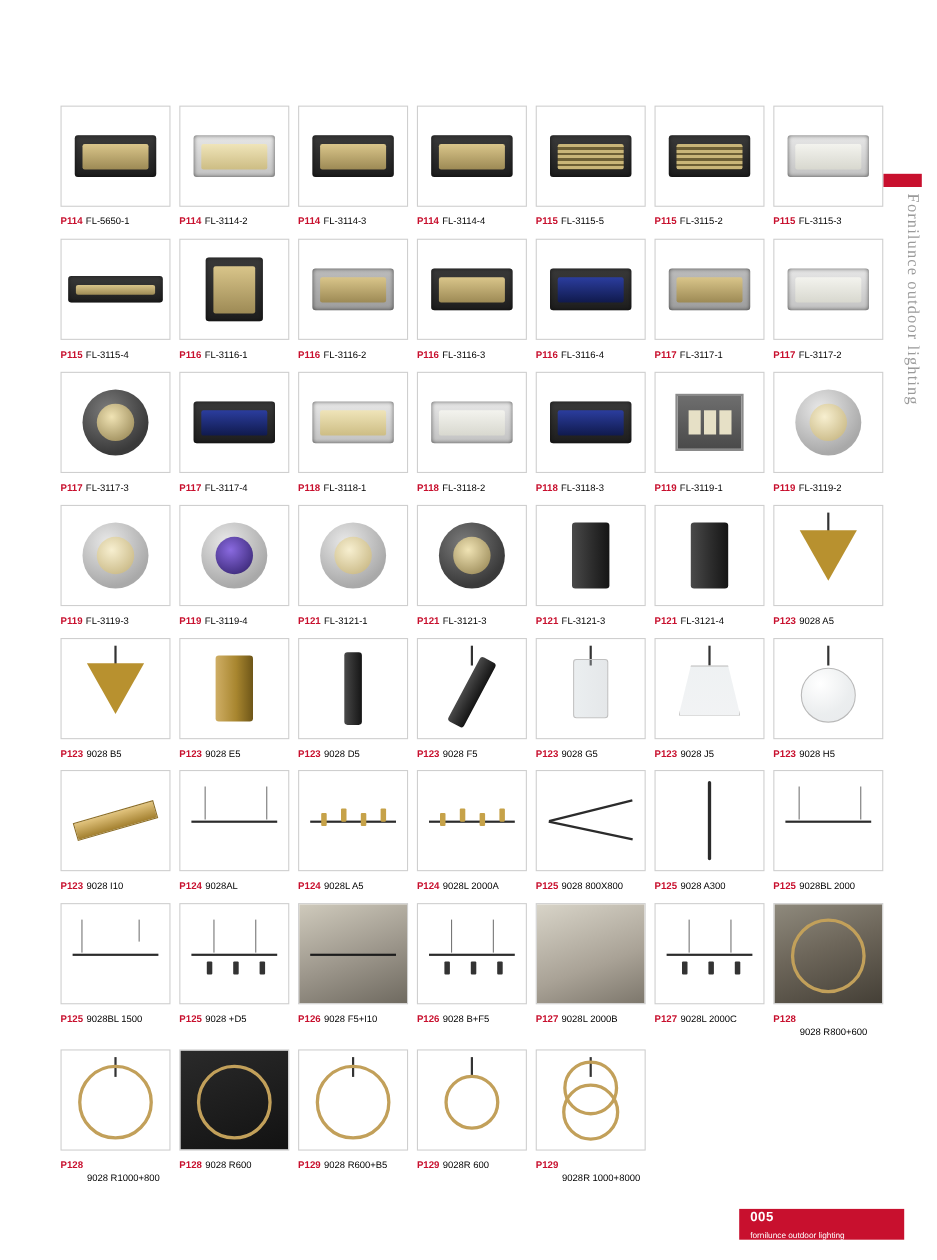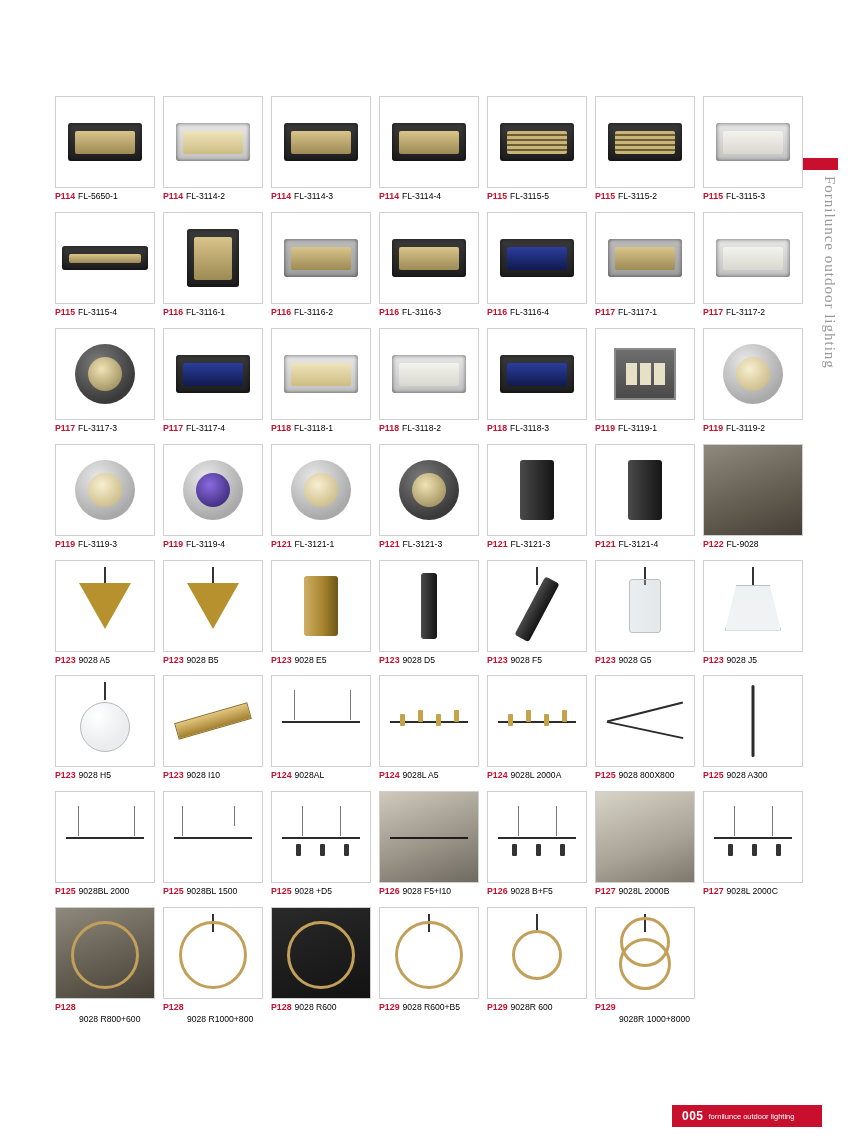--- a/index.html
+++ b/index.html
@@ -37,36 +37,36 @@
     width:108px;
     box-sizing:border-box;
     padding:0 3px 10px 3px;
   }
   .thumb{
     width:100px;height:92px;border:1px solid #cfcfcf;background:#fff;
     display:flex;align-items:center;justify-content:center;overflow:hidden;
     box-sizing:border-box;
   }
   .caption{
-    margin-top:3px;width:102px;
+    margin-top:8px;width:102px;
     display:flex;align-items:baseline;gap:3px;
     font-size:8.6px;line-height:1.15;
   }
   .pcode{color:#c8102e;font-weight:bold;font-size:8.8px;white-space:nowrap;}
   .pname{color:#000;font-size:8.6px;white-space:nowrap;}
   .caption.two-line{flex-wrap:wrap;}
   .caption.two-line .pname{width:100%;margin-left:24px;white-space:normal;}
 
   
   .footer{
     position:absolute;right:30px;bottom:18px;
     background:#c8102e;color:#fff;
-    height:22px;min-width:150px;
-    display:flex;align-items:center;gap:5px;
-    padding:0 10px;box-sizing:border-box;
+    height:28px;min-width:150px;
+    display:flex;gap:5px;
+    padding:0 10px;box-sizing:border-box;flex-direction:column;
   }
   .footer .num{font-size:12px;font-weight:bold;letter-spacing:.5px;}
   .footer .ftxt{font-size:7.5px;}
 
   
   .art{position:relative;width:100%;height:100%;}
 
   
   .brick{
     position:absolute;left:50%;top:50%;transform:translate(-50%,-50%);
@@ -532,31 +532,20 @@
           </div>
         </div>
         <div class="caption">
           <span class="pcode">P121</span>
           <span class="pname">FL-3121-4</span>
         </div>
       </div>
       <div class="cell">
         <div class="thumb">
           <div class="art">
-            <div class="photo warm"></div>
-          </div>
-        </div>
-        <div class="caption">
-          <span class="pcode">P122</span>
-          <span class="pname">FL-9028</span>
-        </div>
-      </div>
-      <div class="cell">
-        <div class="thumb">
-          <div class="art">
             <div class="stem"></div>
             <div class="cone"></div>
           </div>
         </div>
         <div class="caption">
           <span class="pcode">P123</span>
           <span class="pname">9028 A5</span>
         </div>
       </div>
       <div class="cell">

